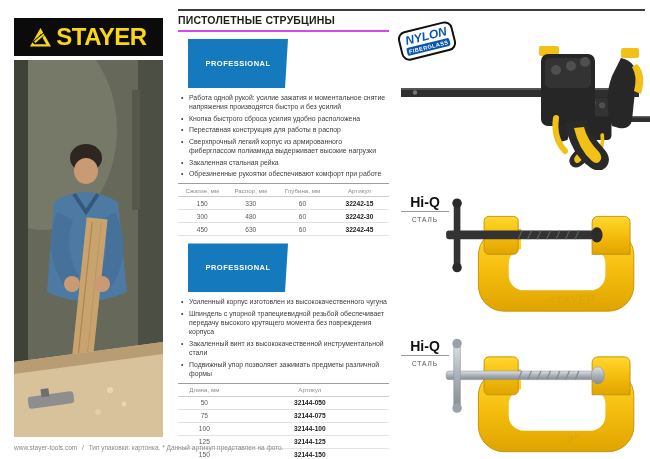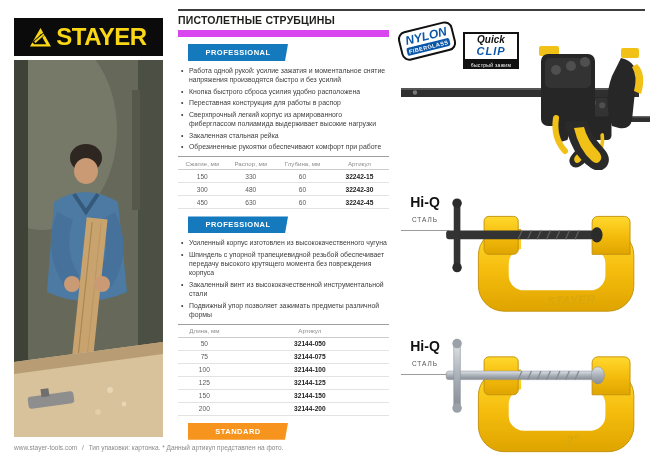--- a/index.html
+++ b/index.html
@@ -13,22 +13,22 @@
   
   .logo{position:absolute;left:14px;top:18px;width:149px;height:38px;background:#0b0b0b;
         display:flex;align-items:center;justify-content:center;gap:5px;}
   .logo-text{color:#f9d616;font-weight:bold;font-size:24px;letter-spacing:-0.5px;line-height:1;}
   .photo{position:absolute;left:14px;top:60px;width:149px;height:377px;overflow:hidden;background:#66695a;}
   .photo svg{display:block;}
 
   
   .mid-col{position:absolute;left:178px;top:12px;width:211px;}
   .sec-title{font-size:10.5px;font-weight:bold;color:#1d1d1b;letter-spacing:.2px;
-             margin:0;padding:2px 0 4px;border-bottom:7px solid #d946ef;}
-  .badge{margin:7px 0 5px 10px;width:100px;text-align:center;padding:4px 0;
+             margin:0;padding:2px 0 4px;border-bottom:2px solid #d946ef;}
+  .badge{margin:7px 0 5px 10px;width:100px;text-align:center;padding:20px 0;
          color:#fff;font-weight:bold;font-size:7.5px;letter-spacing:.5px;
          clip-path:polygon(0 0,100% 0,97% 100%,0 100%);}
   .badge.pro{background:#147abd;}
   .badge.std{background:#f7941e;}
   ul.bullets{margin:0 0 5px;padding:0;list-style:none;}
   ul.bullets li{position:relative;padding-left:11px;font-size:6.9px;line-height:1.32;
                 color:#3d3d3c;margin-bottom:2.5px;}
   ul.bullets li::before{content:"•";position:absolute;left:3px;color:#3d3d3c;}
   table.spec{width:100%;border-collapse:collapse;font-size:6.6px;color:#5b5b5b;margin:2px 0 6px;}
   table.spec thead th{font-weight:normal;color:#8c8c8c;font-size:6.2px;
@@ -51,21 +51,21 @@
   .quick-box{border:2px solid #111;background:#fff;padding:1px 0 2px;}
   .quick-word{color:#111;font-weight:900;font-style:italic;font-size:10px;line-height:1.05;}
   .clip-word{color:#0a56a8;font-weight:900;font-style:italic;font-size:11px;letter-spacing:1px;line-height:1.05;}
   .quick-sub{background:#111;color:#fff;font-size:5px;padding:1px 0;letter-spacing:.3px;}
 
   .hiq{position:absolute;left:0;width:257px;}
   .hiq1{top:178px;height:144px;}
   .hiq2{top:322px;height:134px;}
   .hiq-label{position:absolute;left:8px;top:6px;width:48px;text-align:center;
              font-size:14px;font-weight:bold;color:#111;
-             border-bottom:1px solid #9b9b9b;padding-bottom:20px;}
+             border-bottom:1px solid #9b9b9b;padding-bottom:1px;}
   .hiq-sub{position:absolute;left:8px;top:28px;width:48px;text-align:center;
            font-size:6.5px;color:#555;letter-spacing:1px;}
   .hiq svg{position:absolute;left:38px;top:4px;}
 
   
   .footer{position:absolute;left:14px;top:444px;font-size:6.5px;color:#8a8a8a;}
   .footer span{margin-right:3px;}
 </style>
 </head>
 <body>
@@ -236,27 +236,20 @@
           <path d="M244,46 q10,10 4,30 l-7,-3 q4,-14 -2,-24 z" fill="#f2c118"></path>
         </g>
       </defs>
       <use href="#pclamp" transform="translate(154,148) scale(-0.62,0.62) translate(-252,-150)"></use>
       <use href="#pclamp"></use>
     </svg>
     <div class="nylon-badge">
       <div class="nylon-top">NYLON</div>
       <div class="nylon-bottom">FIBERGLASS</div>
     </div>
-    <div class="quick-badge">
-      <div class="quick-box">
-        <div class="quick-word">Quick</div>
-        <div class="clip-word">CLIP</div>
-      </div>
-      <div class="quick-sub">быстрый зажим</div>
-    </div>
   </div>
 
   <div class="hiq hiq1">
     <div class="hiq-label">Hi-Q</div>
     <div class="hiq-sub">СТАЛЬ</div>
     <svg width="218" height="136" viewBox="0 0 230 140">
       <defs>
         <linearGradient id="yb" x1="0" y1="0" x2="0" y2="1">
           <stop offset="0" stop-color="#ffd92e"></stop>
             <stop offset="0.5" stop-color="#f5bd0d"></stop>

